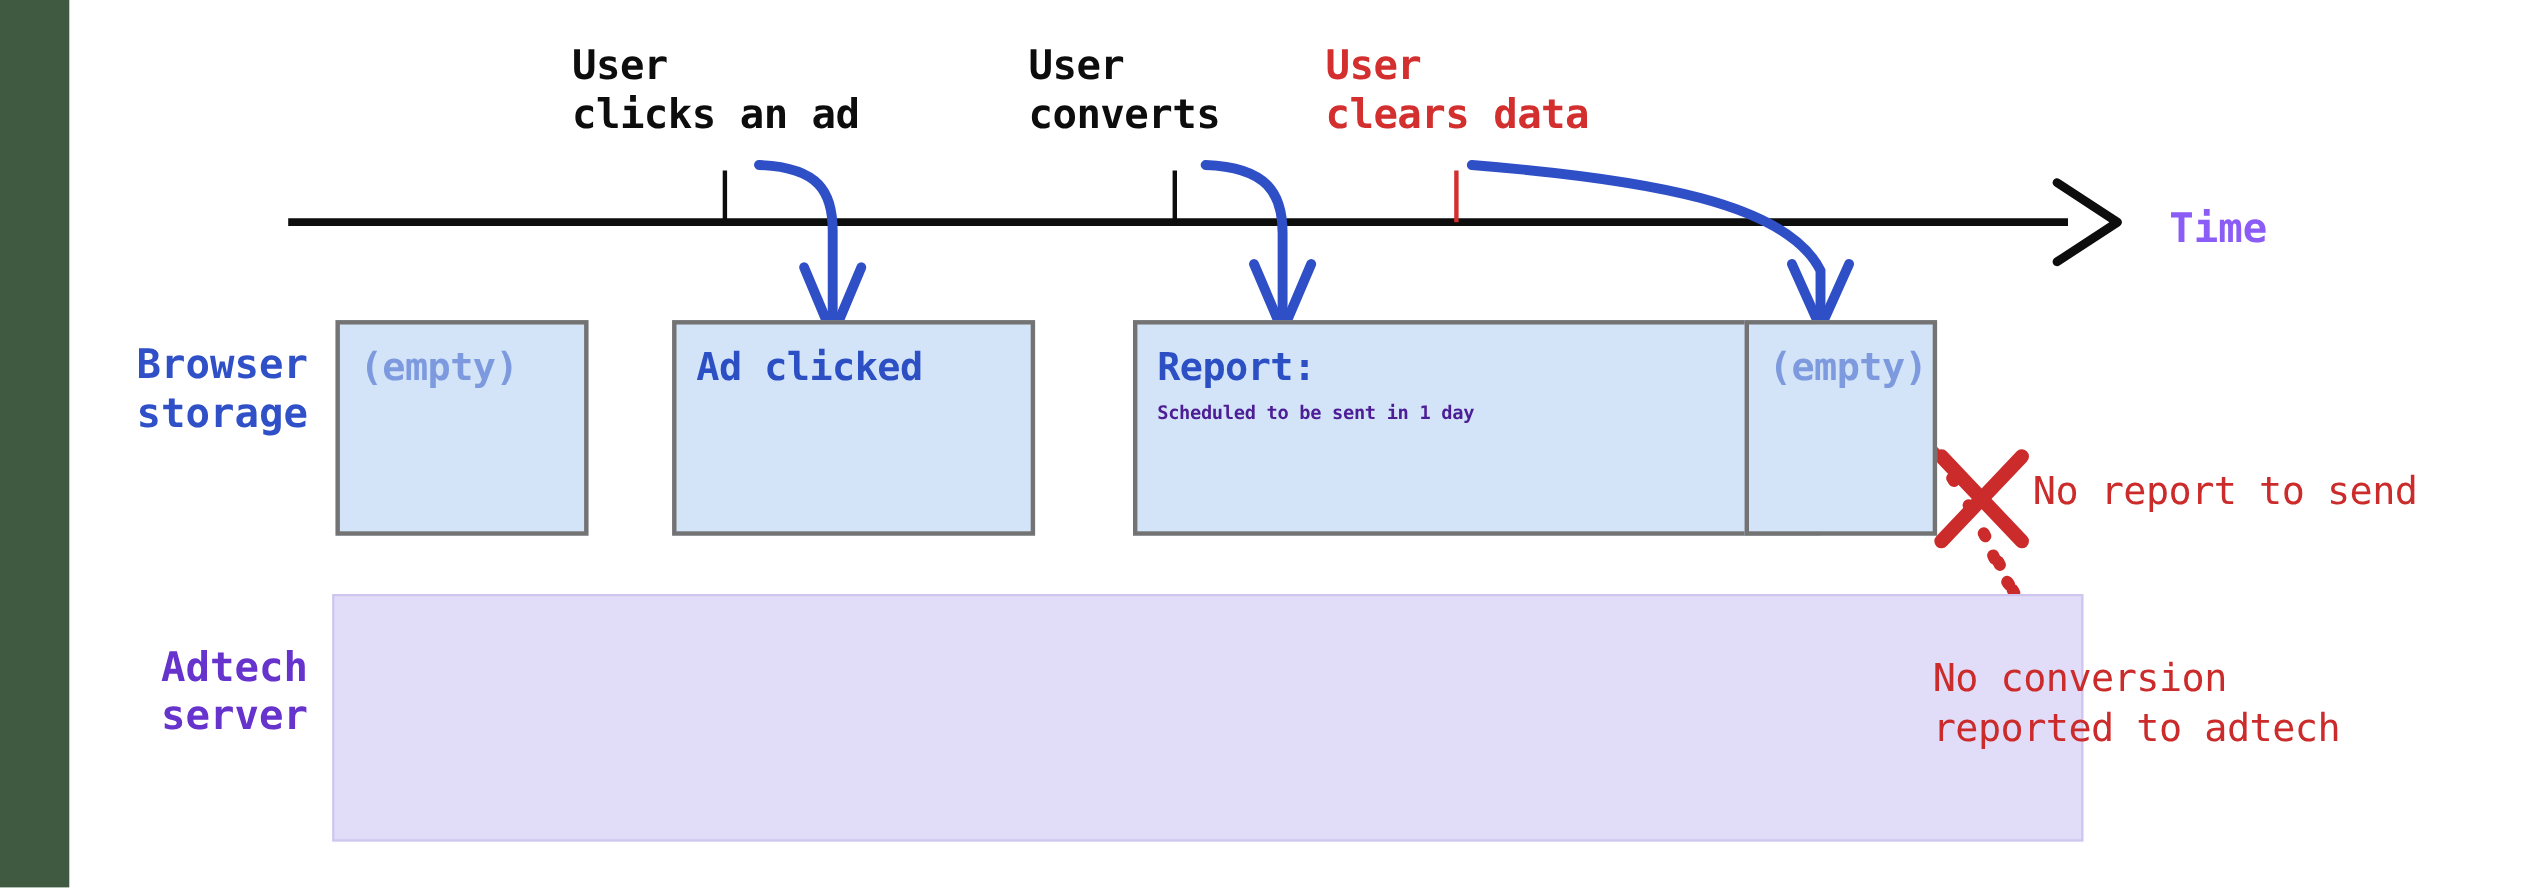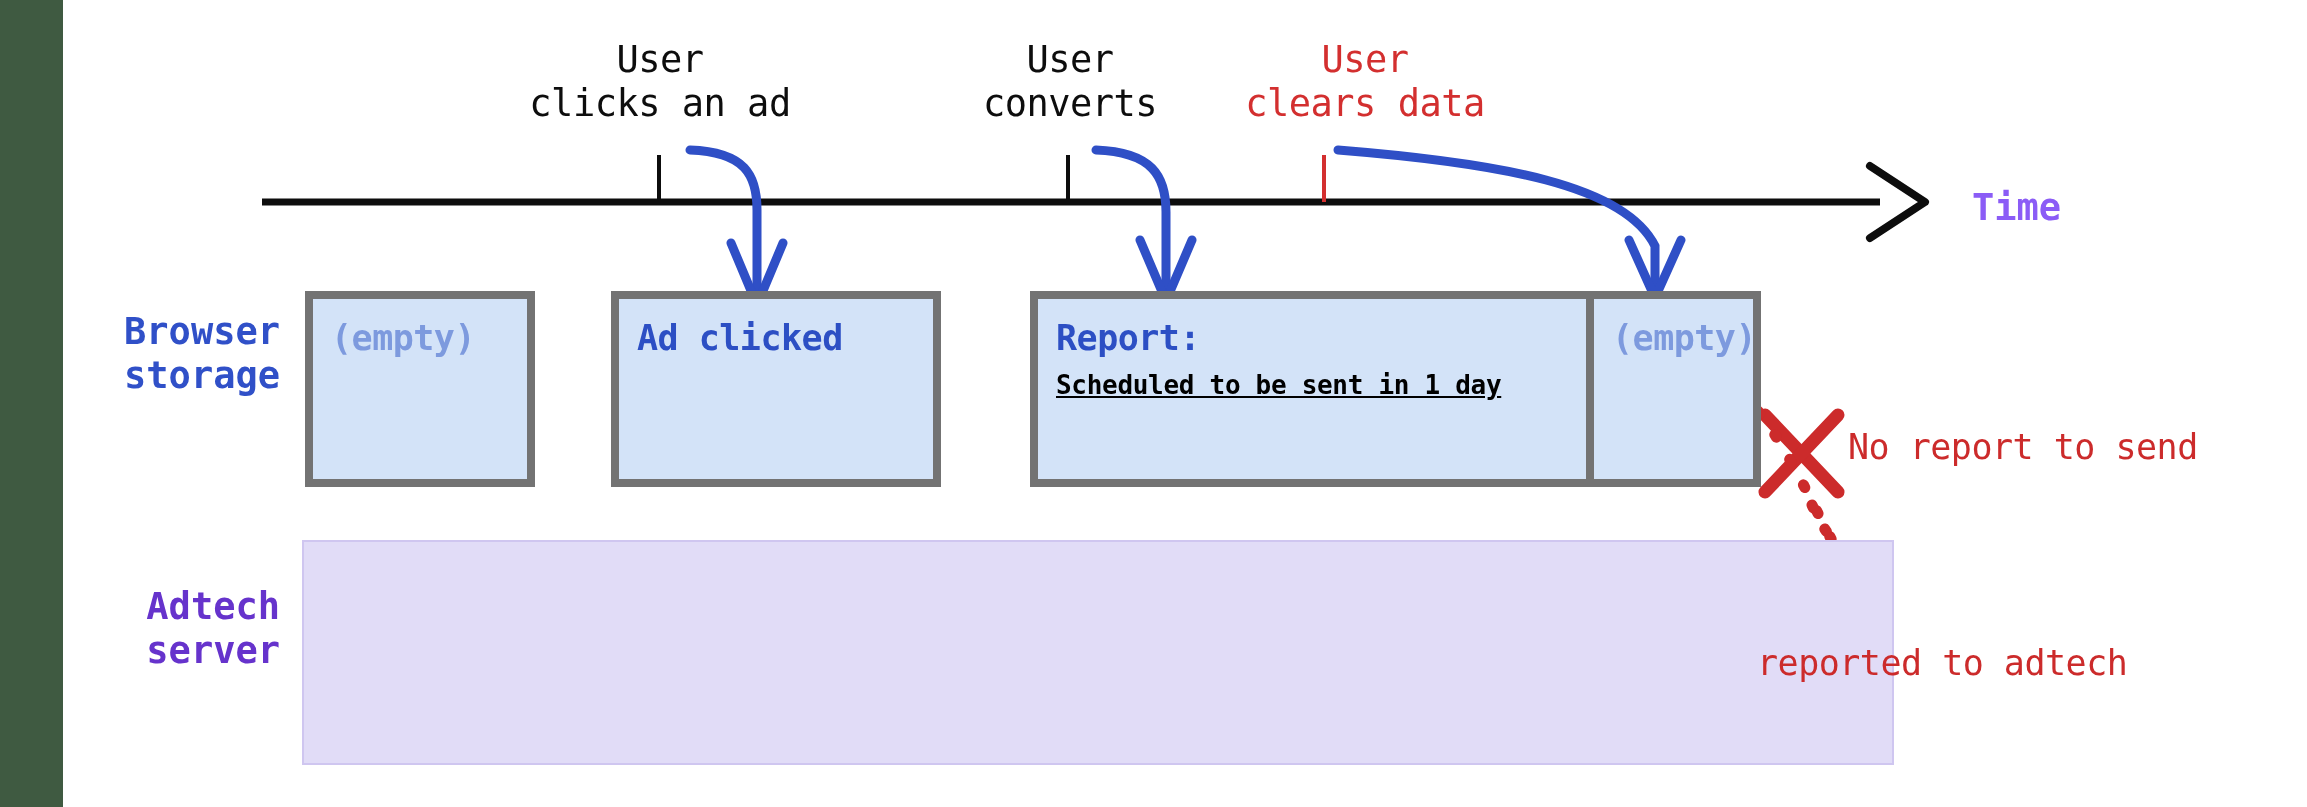--- a/index.html
+++ b/index.html
@@ -25,22 +25,21 @@
   
   #art {
     position: absolute;
     left: 0; top: 0;
     width: 2307px; height: 807px;
     pointer-events: none;
   }
   
   .evt-label {
     position: absolute;
-    text-align: center;
-    font-weight: normal;
+    font-weight: bold;
     font-size: 37px;
     line-height: 1.18;
     white-space: pre;
     letter-spacing: -0.5px;
   }
   .evt-black { color: #0d0d0d; }
   .evt-red   { color: #d32f2f; }
 
   .time-label {
     position: absolute;
@@ -60,40 +59,39 @@
     line-height: 1.18;
     white-space: pre;
   }
   .cap-browser { color: #3050c8; left: 40px; top: 310px; width: 240px; }
   .cap-adtech  { color: #6633cc; left: 40px; top: 585px; width: 240px; }
 
   
   .store-box {
     position: absolute;
     background: #d3e3f8;
-    border: 8px solid #737373;
+    border: 4px solid #737373;
     box-sizing: border-box;
     padding: 18px 16px 0 18px;
   }
   .store-line {
     font-size: 35px;
     font-weight: bold;
     line-height: 1.22;
     white-space: pre;
     color: #2c4fc4;
     letter-spacing: -0.5px;
   }
   .store-line.muted { color: #7d9ade; }
   .store-line.note {
-    color: #000000;
-    font-size: 26px;
+    color: #4c1d95;
+    font-size: 17px;
     font-weight: bold;
     margin-top: 10px;
     letter-spacing: -0.3px;
-    text-decoration: underline;
   }
 
   
   .adtech-box {
     position: absolute;
     left: 302px;
     top: 540px;
     width: 1592px;
     height: 225px;
     background: #e1dcf7;
@@ -190,15 +188,15 @@
   </div>
 
   <div class="store-box" style="left:1586px; top:291px; width:175px; height:196px;">
     <div class="store-line muted">(empty)</div>
   </div>
 
   <div class="adtech-box"></div>
 
   <div class="red-note note-no-report">No report to send</div>
 
-  <div class="red-note note-no-conv"><br><span>reported to adtech</span></div>
+  <div class="red-note note-no-conv"><span>No conversion</span><br><span>reported to adtech</span></div>
 
 </div>
 
 </body></html>

